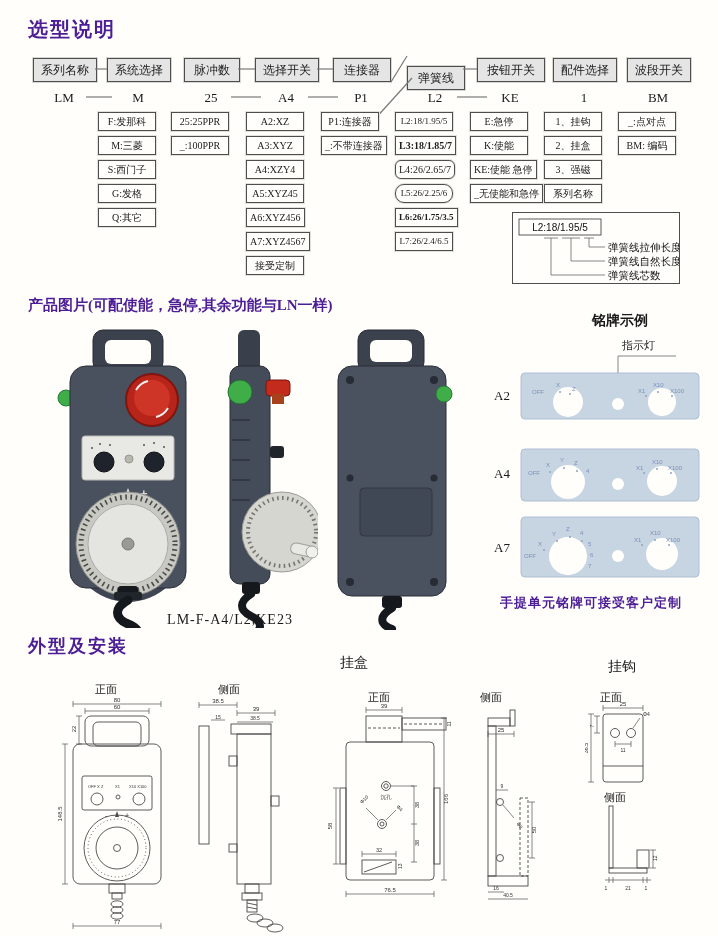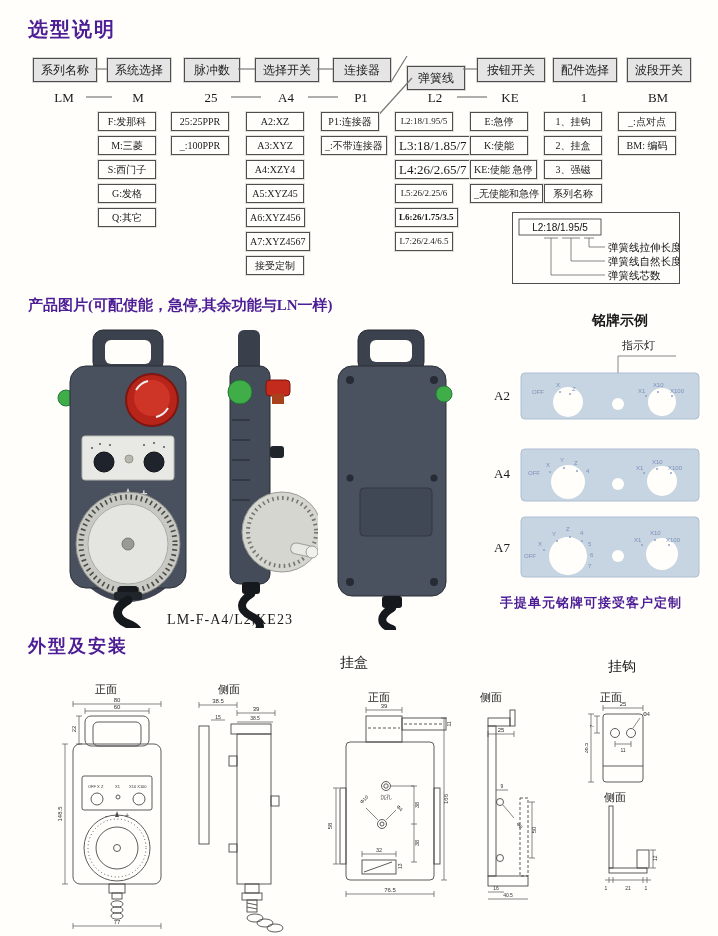--- a/index.html
+++ b/index.html
@@ -82,23 +82,23 @@
       <div class="opt-box">A6:XYZ456</div>
       <div class="opt-box">A7:XYZ4567</div>
       <div class="opt-box">接受定制</div>
     </div>
   <div class="abs optcol" style="left:321px;top:112px;width:80px">
       <div class="opt-box">P1:连接器</div>
       <div class="opt-box">_:不带连接器</div>
     </div>
   <div class="abs optcol" style="left:395px;top:112px;width:80px">
       <div class="opt-box" style="font-size: 9px;">L2:18/1.95/5</div>
-      <div class="opt-box" style="font-size: 13px;">L3:18/1.85/7</div>
-      <div class="opt-box" style="font-size: 13px;">L4:26/2.65/7</div>
-      <div class="opt-box" style="font-size: 9px;">L5:26/2.25/6</div>
+      <div class="opt-box" style="font-size: 10px; font-weight: bold;">L3:18/1.85/7</div>
+      <div class="opt-box" style="font-size: 10px; border-radius: 6px;">L4:26/2.65/7</div>
+      <div class="opt-box" style="font-size: 9px; border-radius: 9px;">L5:26/2.25/6</div>
       <div class="opt-box" style="font-size: 9px; font-weight: bold;">L6:26/1.75/3.5</div>
       <div class="opt-box" style="font-size: 9px;">L7:26/2.4/6.5</div>
     </div>
   <div class="abs optcol" style="left:470px;top:112px;width:80px">
       <div class="opt-box">E:急停</div>
       <div class="opt-box">K:使能</div>
       <div class="opt-box">KE:使能 急停</div>
       <div class="opt-box">_无使能和急停</div>
     </div>
   <div class="abs optcol" style="left:544px;top:112px;width:80px">

